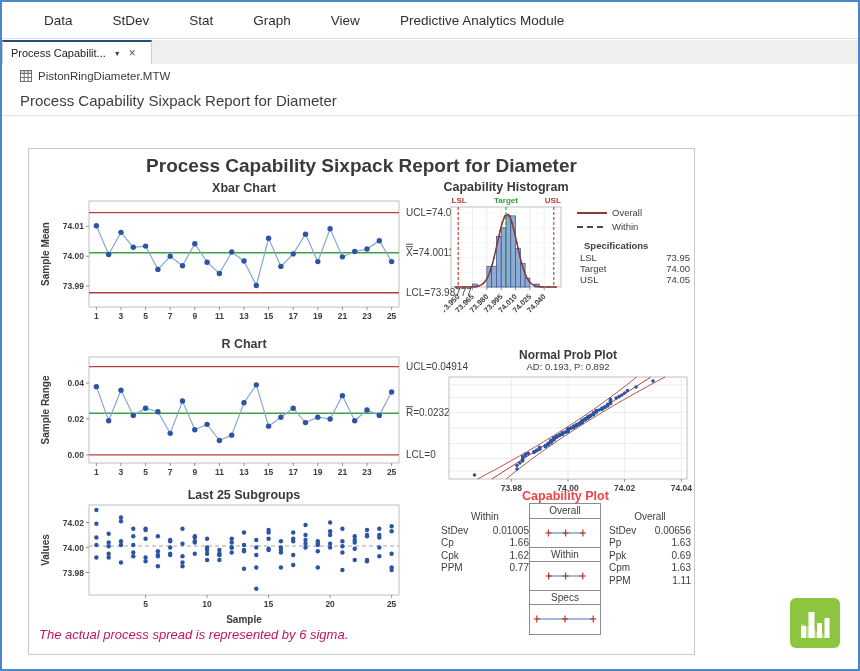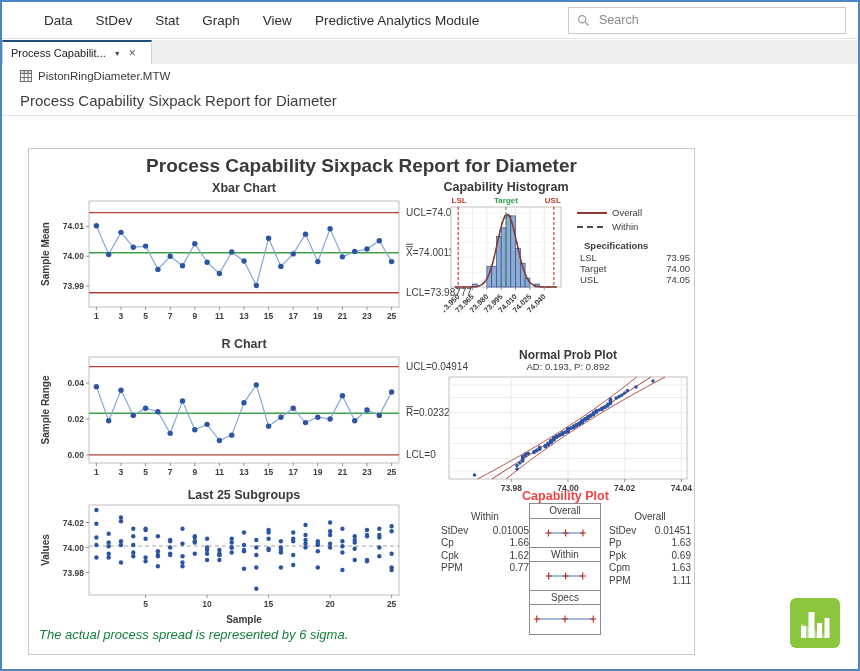--- a/index.html
+++ b/index.html
@@ -28,55 +28,48 @@
   .docrow span{font-size:11.5px;color:#3a3a3a;}
   .report-heading{position:absolute;left:18px;top:90px;font-size:15px;color:#3d3d3d;}
   .divider{position:absolute;left:0;right:0;top:113px;border-top:1px solid #e2e2e2;}
   
   .graph-panel{position:absolute;left:26px;top:146px;width:667px;height:507px;
                border:1px solid #c9c9c9;background:#fff;}
   .graph-title{position:absolute;left:0;right:0;top:6px;text-align:center;
                font-size:19px;font-weight:700;color:#3a3a3a;}
   .chart{position:absolute;}
   svg text{font-family:"Liberation Sans",sans-serif;}
-  .footnote{position:absolute;left:10px;top:478px;font-size:13px;font-style:italic;color:#15803d;}
+  .footnote{position:absolute;left:10px;top:478px;font-size:13px;font-style:italic;color:#be185d;}
   
   .cap-title{position:absolute;left:0;right:0;top:2px;text-align:center;font-size:12.5px;
              font-weight:700;color:#ef4444;}
   .cap-stats{position:absolute;font-size:10px;color:#3d3d3d;line-height:12.5px;}
   .cap-stats .hdr{text-align:center;margin-bottom:1px;}
   .cap-row{display:flex;justify-content:space-between;}
   .cap-col{position:absolute;border:1px solid #8c8c8c;background:#fff;}
   .cap-lbl{border-top:1px solid #8c8c8c;border-bottom:1px solid #8c8c8c;text-align:center;
            font-size:10px;color:#3d3d3d;height:15px;line-height:14px;}
   .cap-lbl:first-child{border-top:none;}
   
   .app-icon{position:absolute;left:788px;top:596px;width:50px;height:50px;cursor:pointer;}
 </style>
 </head>
 <body>
 
 <div class="window">
 
   <div class="menubar">
-    <div id="menu-items" style="display:flex;column-gap:23px;">
+    <div id="menu-items" style="display:flex;column-gap:40px;">
         <div class="menu-item">Data</div>
         <div class="menu-item">StDev</div>
         <div class="menu-item">Stat</div>
         <div class="menu-item">Graph</div>
         <div class="menu-item">View</div>
         <div class="menu-item">Predictive Analytics Module</div>
       </div>
-    <div class="searchbox">
-      <svg width="13" height="13" viewBox="0 0 13 13">
-        <circle cx="5.2" cy="5.2" r="3.6" fill="none" stroke="#9a9a9a" stroke-width="1.2"></circle>
-        <line x1="8.2" y1="8.2" x2="11.5" y2="11.5" stroke="#9a9a9a" stroke-width="1.2"></line>
-      </svg>
-      <input type="text" placeholder="Search" style="">
-    </div>
   </div>
 
   <div class="tabstrip">
     <div class="tab">
       <span class="tab-label">Process Capabilit...</span>
       <span class="tab-caret">▼</span>
       <span class="tab-close">×</span>
     </div>
   </div>
 
@@ -615,21 +608,21 @@
           </div>
           <div class="cap-row">
             <span>PPM</span>
             <span>0.77</span>
           </div>
         </div>
         <div class="cap-stats" style="left: 172px; top: 24px; width: 82px;">
           <div class="hdr">Overall</div>
           <div class="cap-row">
             <span>StDev</span>
-            <span>0.01451</span>
+            <span>0.00656</span>
           </div>
           <div class="cap-row">
             <span>Pp</span>
             <span>1.63</span>
           </div>
           <div class="cap-row">
             <span>Ppk</span>
             <span>0.69</span>
           </div>
           <div class="cap-row">

